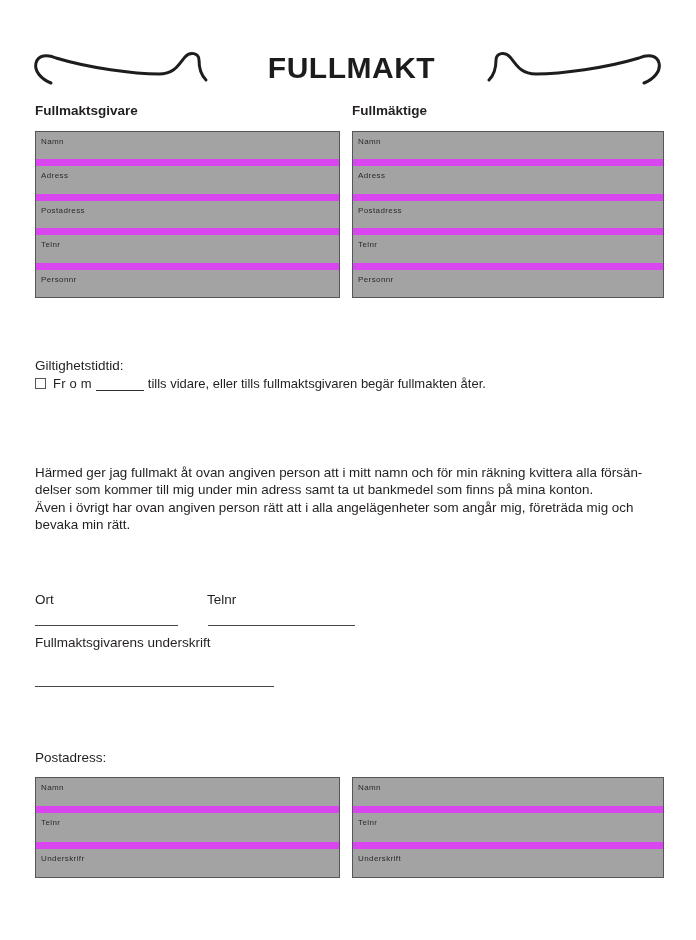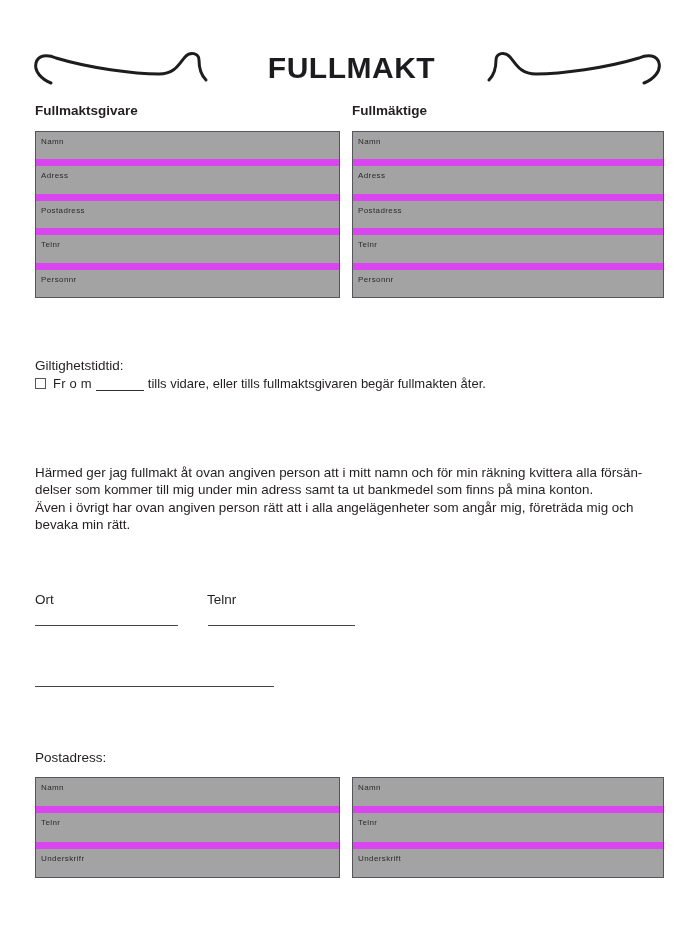--- a/index.html
+++ b/index.html
@@ -161,20 +161,21 @@
 delser som kommer till mig under min adress samt ta ut bankmedel som finns på mina konton.
 Även i övrigt har ovan angiven person rätt att i alla angelägenheter som angår mig, företräda mig och
 bevaka min rätt.</div>
 
   <div class="sec-heading" style="left:35px; top:592px;">Ort</div>
   <div class="sec-heading" style="left:207px; top:592px;">Telnr</div>
 
   <div class="rule" style="left:35px; top:625px; width:143px;"></div>
   <div class="rule" style="left:208px; top:625px; width:147px;"></div>
 
+  <div class="sec-heading" style="left:35px; top:635px;">Fullmaktsgivarens underskrift</div>
   <div class="rule" style="left:35px; top:686px; width:239px;"></div>
 
   <div class="sec-heading" style="left:35px; top:750px;">Postadress:</div>
 
   <div class="ftable" style="left:35px; top:777px; width:305px; height:101px;">
     <div class="frow">
         <span class="cell-label">Namn</span>
       </div>
     <div class="frow">
         <span class="cell-label">Telnr</span>

